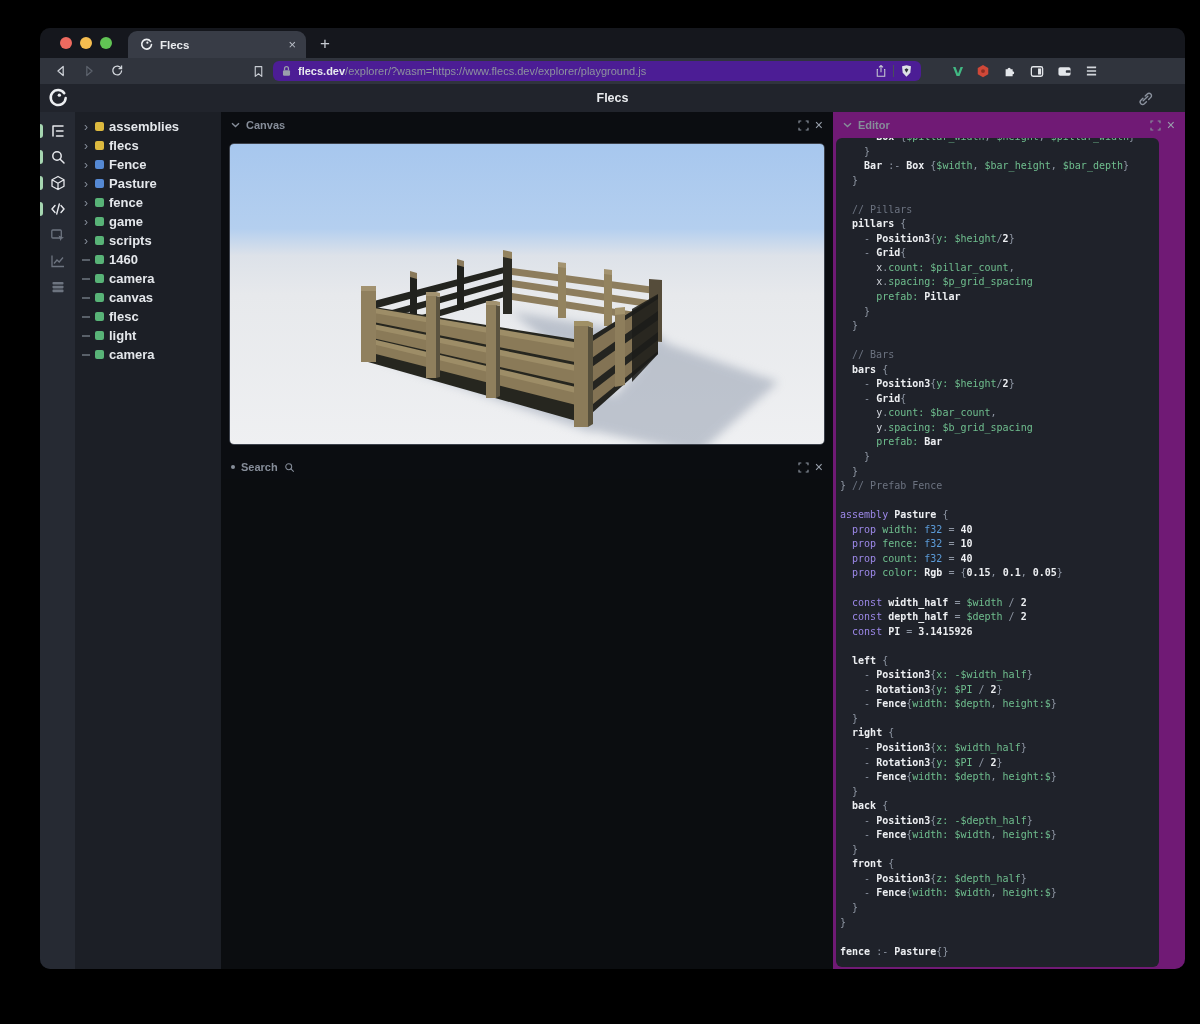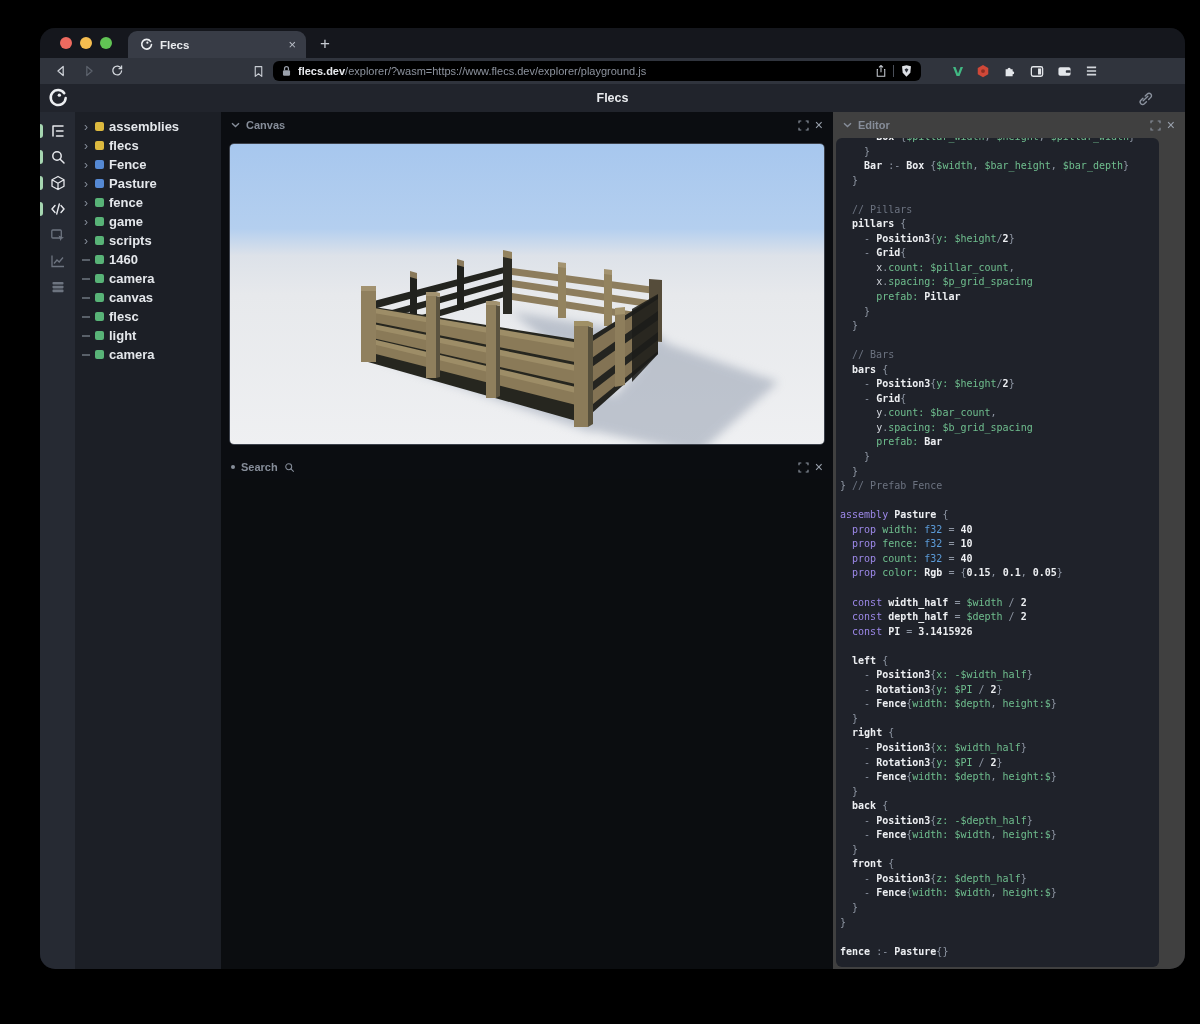--- a/index.html
+++ b/index.html
@@ -1,34 +1,34 @@
 <!DOCTYPE html>
 <html style="--dot-yellow: #dcb93f; --dot-blue: #5589d4; --dot-green: #58b377; --code-green: #6fbe8e; --code-purple: #9c88e8; --code-blue: #5b9bd8; --sky: #a7c7ee; --ground: #e7e9ec; --wood: #8a7a58; --wood-light: #9d8d67; --wood-dark: #24241f; --traffic-red: #ee6a5f; --traffic-yellow: #f5bd4f; --traffic-green: #61c354;"><head>
 <meta charset="utf-8">
 <style>
   * { margin:0; padding:0; box-sizing:border-box; }
   html,body { width:1200px; height:1024px; background:#000; overflow:hidden;
               font-family:"Liberation Sans", sans-serif; }
   .window { position:absolute; left:40px; top:28px; width:1145px; height:941px;
-            border-radius:15px; overflow:hidden; background:#0b0d11;
+            border-radius:10px; overflow:hidden; background:#0b0d11;
             display:flex; flex-direction:column; }
 
   
   .tabstrip { height:30px; background:#15171d; display:flex; align-items:flex-end; flex:none; }
   .lights { display:flex; gap:8px; align-items:center; height:30px; padding:0 16px 0 20px; }
   .light { width:12px; height:12px; border-radius:50%; }
   .tab { width:178px; height:27px; background:#383c46; border-radius:9px 9px 0 0;
          display:flex; align-items:center; gap:7px; padding:0 10px 0 12px; }
   .tab-title { color:#e9ebee; font-size:11.5px; font-weight:bold; flex:1; }
   .tab-close { color:#b9bec7; font-size:13px; line-height:1; }
   .newtab { color:#c7cbd2; font-size:17px; margin:0 0 4px 14px; }
   .toolbar { height:26px; background:#30343d; display:flex; align-items:center; flex:none; }
   .navbtn { margin-left:14px; display:flex; align-items:center; }
   .bookmark { margin-left:128px; }
-  .urlbar { margin-left:8px; width:648px; height:20px; background:#000000; border-radius:6px;
+  .urlbar { margin-left:8px; width:648px; height:20px; background:#4c1d95; border-radius:6px;
             display:flex; align-items:center; padding:0 8px; gap:6px; }
   .url { font-size:11px; color:#e8eaee; font-weight:bold; white-space:nowrap; overflow:hidden; }
   .url .dim { color:#8d939e; font-weight:normal; }
   .url-spacer { flex:1; }
   .pill-div { width:1px; height:12px; background:#4a4f59; }
   .extrow { display:flex; align-items:center; gap:13px; margin-left:32px; }
   .vlogo { color:#41b883; font-weight:bold; font-size:13px; font-family:"DejaVu Sans",sans-serif; }
 
   
   .appheader { height:28px; background:#21242c; display:flex; align-items:center; flex:none;
@@ -50,21 +50,21 @@
   .trow { height:19px; display:flex; align-items:center; padding-left:7px; gap:5px; }
   .tchev { color:#878e9a; font-size:12px; width:8px; text-align:center; line-height:1; }
   .tdash { width:8px; height:2px; background:#596069; }
   .tdot { width:9px; height:9px; border-radius:2px; flex:none; }
   .tdot.yellow { background:var(--dot-yellow); }
   .tdot.blue   { background:var(--dot-blue); }
   .tdot.green  { background:var(--dot-green); }
   .tlabel { color:#e4e7eb; font-size:13px; font-weight:bold; }
 
   .centercol { width:612px; flex:none; display:flex; flex-direction:column; background:#0b0d11; }
-  .editorcol { flex:1; display:flex; flex-direction:column; background:#404040; }
+  .editorcol { flex:1; display:flex; flex-direction:column; background:#701a75; }
 
   .phead { height:26px; display:flex; align-items:center; padding:0 10px; gap:6px;
            color:#868d99; flex:none; }
   .phead .ptitle { font-size:11px; font-weight:bold; }
   .phead .sp { flex:1; }
   .pclose { font-size:14px; line-height:1; color:#9aa1ad; }
   .pchev { font-size:9px; }
   .pdot { width:4px; height:4px; border-radius:50%; background:#868d99; }
 
   .canvaswrap { margin:5px 8px 10px 8px; height:302px; border:1px solid #3c414b;

